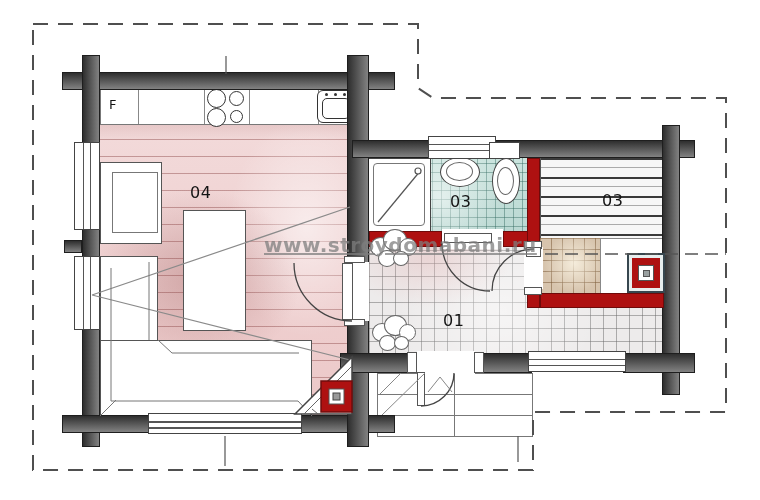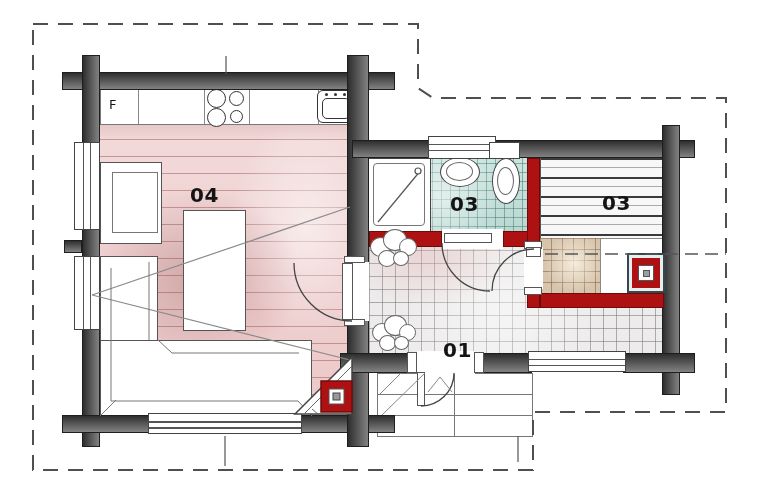--- a/index.html
+++ b/index.html
@@ -36,21 +36,21 @@
       repeating-linear-gradient(0deg, rgba(125,92,58,.55) 0 1px, transparent 1px 11px),
       repeating-linear-gradient(90deg, rgba(125,92,58,.55) 0 1px, transparent 1px 11px),
       #d7c4ad;}
   .bench{background:
       repeating-linear-gradient(180deg,#3a3a3a 0 2px,#f7f7f7 2px 9px,#ababab 9px 10px,#f7f7f7 10px 19px);
       border-left:1px solid #555;}
   .win-v{background:#fff linear-gradient(90deg, transparent 0 8px, #555 8px 9.5px, transparent 9.5px 15px, #555 15px 16.5px, transparent 16.5px);border:1.5px solid #444;}
   .win-h{background:#fff linear-gradient(180deg, transparent 0 7px, #555 7px 8.5px, transparent 8.5px 13px, #555 13px 14.5px, transparent 14.5px);border:1.5px solid #444;}
   .jamb{background:#fff;border:1px solid #555;}
   .cut{background:#fff;}
-  .rlabel{position:absolute;font-weight:bold;font-size:20px;color:#141414;letter-spacing:.5px;}
+  .rlabel{position:absolute;font-weight:normal;font-size:16px;color:#141414;letter-spacing:.5px;}
   .watermark{position:absolute;left:264px;top:233px;z-index:70;font-size:20px;font-weight:bold;
       color:rgba(125,125,125,.74);text-decoration:underline;letter-spacing:.5px;white-space:nowrap;}
   .plant{position:absolute;z-index:55;}
   .plant i{position:absolute;background:#fff;border:1.5px solid #666;border-radius:50%;box-sizing:border-box;display:block;}
   .cdiv{position:absolute;top:0;bottom:0;width:1px;background:#888;}
   .burner{position:absolute;border:1.5px solid #333;border-radius:50%;background:#fff;}
   svg.overlay{position:absolute;left:0;top:0;z-index:50;pointer-events:none;}
   .lbl-layer{position:absolute;left:0;top:0;z-index:60;}
 </style>
 </head>
@@ -202,16 +202,17 @@
       <rect x="329" y="389" width="15" height="15" fill="#fff" stroke="#555" stroke-width="1"></rect>
       <rect x="333" y="393" width="7" height="7" fill="#999" stroke="#444" stroke-width="1"></rect>
     </g>
   </svg>
 
   <div class="lbl-layer">
     <span class="rlabel" style="left:109px;top:97px;font-size:13px;font-weight:normal;">F</span>
     <span class="rlabel" style="left:190px;top:183px;">04</span>
     <span class="rlabel" style="left:450px;top:192px;">03</span>
     <span class="rlabel" style="left:602px;top:191px;text-align:center;">03</span>
-    <span class="rlabel" style="left:443px;top:311px;margin-top:27px;">01</span>
-  </div>
-
+    <span class="rlabel" style="left:443px;top:311px;">01</span>
+  </div>
+
+  <div class="watermark">www.stroydomabani.ru</div>
 </div>
 
 </body></html>

